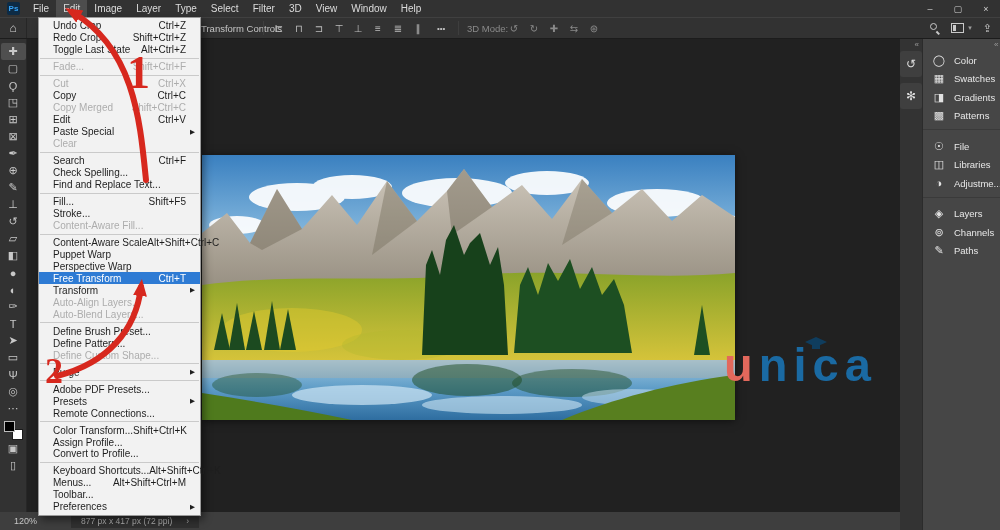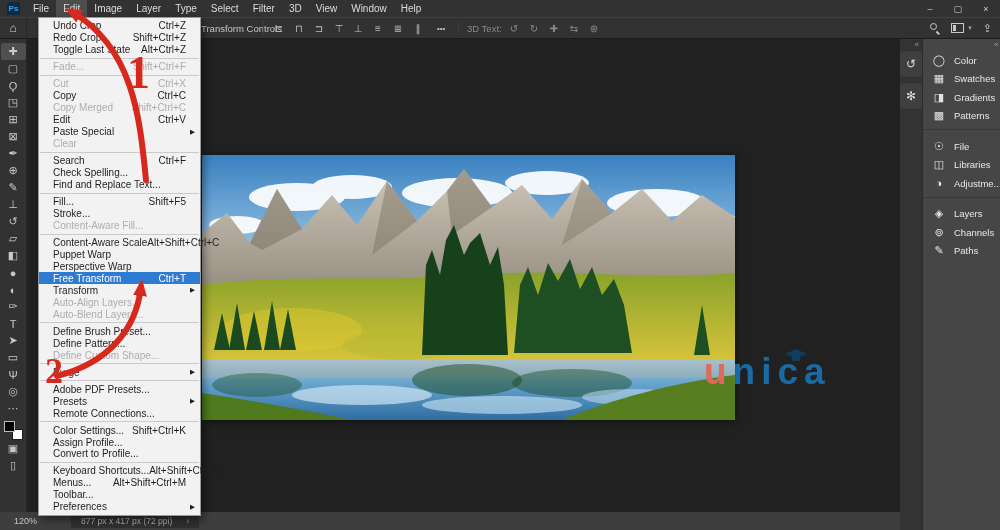--- a/index.html
+++ b/index.html
@@ -38,21 +38,21 @@
   .chips { position:relative; width:19px; height:19px; margin-top:4px; flex:0 0 auto; }
   .chip-bg { position:absolute; right:0; bottom:0; width:11px; height:11px; background:#fff; border:1px solid #1c1c1c; }
   .chip-fg { position:absolute; left:0; top:0; width:11px; height:11px; background:#000; border:1px solid #bdbdbd; }
 
   
   .canvas { position:absolute; left:27px; top:39px; right:100px; bottom:15px; background:#212121; }
   .doc { position:absolute; left:202px; top:155px; width:533px; height:265px; box-shadow:0 1px 8px rgba(0,0,0,.55); z-index:3; }
   .doc svg { display:block; }
 
   
-  .unica { position:absolute; left:704px; top:341px; z-index:6; font-weight:bold; font-size:37px; letter-spacing:6px; line-height:1;margin-top:12px; }
+  .unica { position:absolute; left:724px; top:341px; z-index:6; font-weight:bold; font-size:47px; letter-spacing:6px; line-height:1; }
   .unica .u { color:#e2685c; }
   .unica .rest { color:#1a6aa3; }
   .grad-cap { position:absolute; left:81px; top:-4px; width:22px; height:13px; }
 
   
   .editmenu { position:absolute; left:38px; top:17px; width:163px; height:499px; background:#f2f2f2; border:1px solid #9b9b9b; box-shadow:3px 4px 8px rgba(0,0,0,.45); z-index:40; display:flex; flex-direction:column; padding:2px 0; }
   .mrow { flex:1 1 0; display:flex; align-items:center; padding:0 5px 0 14px; font-size:10px; color:#1e1e1e; white-space:nowrap; }
   .mrow .lbl { flex:1; }
   .mrow .sc { color:#1e1e1e; }
   .mrow .arr { width:9px; text-align:right; font-size:6.5px; color:#1e1e1e; }
@@ -204,21 +204,21 @@
       </div>
     <div class="ob-group" style="left:352px">
 
     <span class="obicon">⊥</span>
         <span class="obicon">≡</span>
         <span class="obicon">≣</span>
         <span class="obicon">∥</span>
       </div>
     <div class="ob-label" style="left:437px;font-size:8px">•••</div>
     <div class="ob-sep" style="left:458px"></div>
-    <div class="ob-label dim" style="left:467px">3D Text:</div>
+    <div class="ob-label dim" style="left:467px">3D Mode:</div>
     <div class="ob-group dim" style="left:508px">
 
     <span class="obicon">↺</span>
         <span class="obicon">↻</span>
         <span class="obicon">✚</span>
         <span class="obicon">⇆</span>
         <span class="obicon">⊛</span>
       </div>
     <div class="ob-right">
       <span class="search-icon">
@@ -470,21 +470,21 @@
         <span class="sc"></span>
         <span class="arr">▶</span>
       </div>
       <div class="mrow">
         <span class="lbl">Remote Connections...</span>
         <span class="sc"></span>
         <span class="arr"></span>
       </div>
       <div class="msep"></div>
       <div class="mrow">
-        <span class="lbl">Color Settings...</span>
+        <span class="lbl">Color Transform...</span>
         <span class="sc">Shift+Ctrl+K</span>
         <span class="arr"></span>
       </div>
       <div class="mrow">
         <span class="lbl">Assign Profile...</span>
         <span class="sc"></span>
         <span class="arr"></span>
       </div>
       <div class="mrow">
         <span class="lbl">Convert to Profile...</span>

